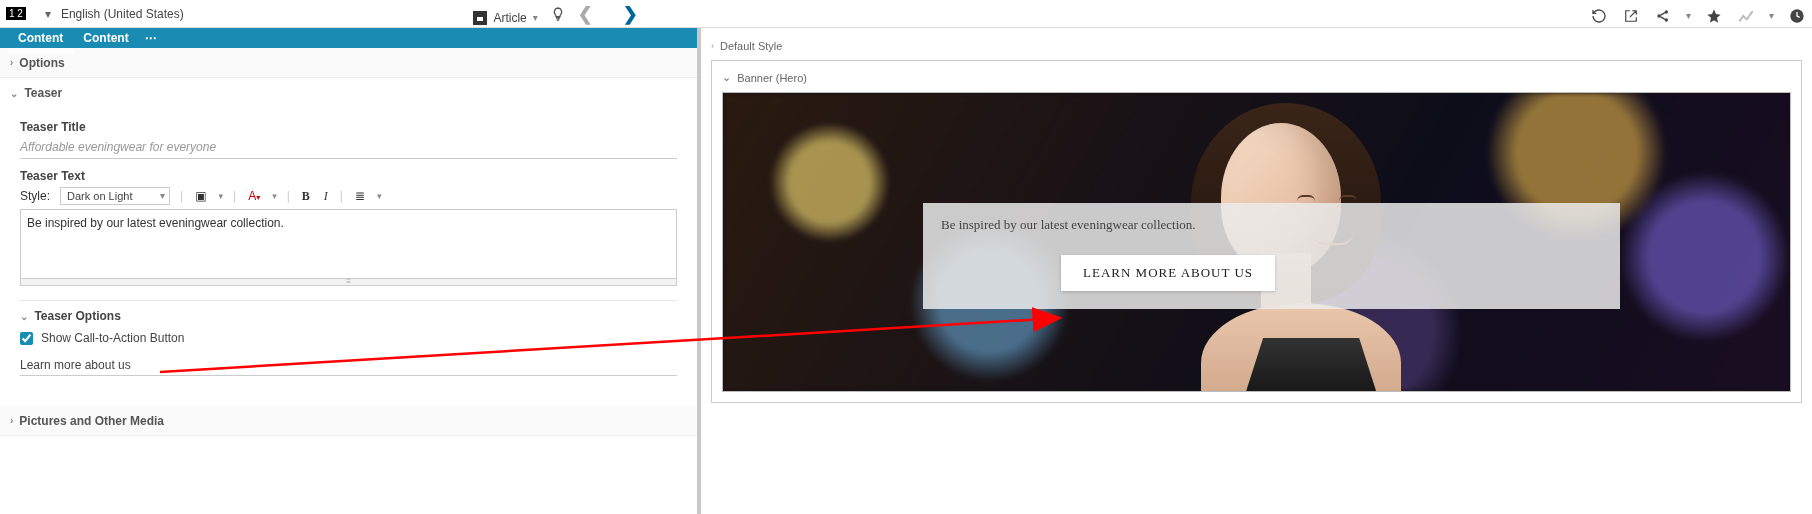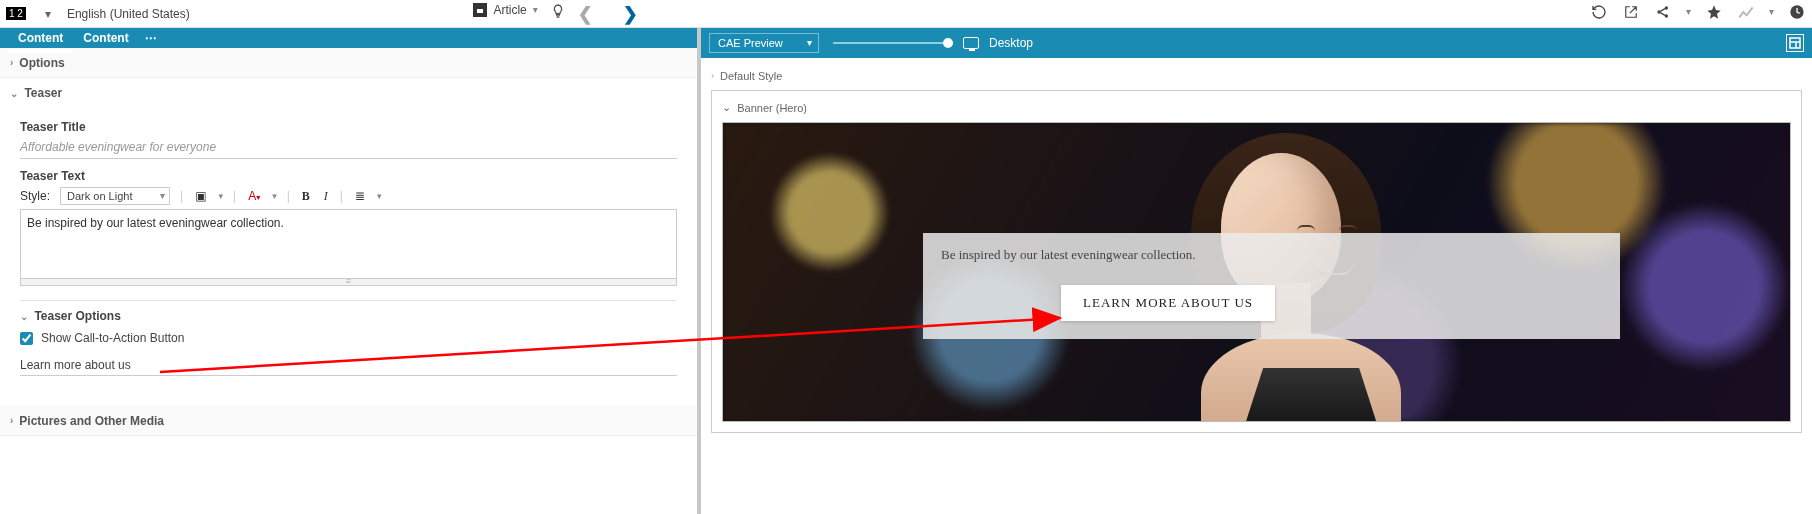--- a/index.html
+++ b/index.html
@@ -1,21 +1,21 @@
 <!DOCTYPE html>
 <html><head>
 <meta charset="utf-8">
 <style>
 *{box-sizing:border-box;margin:0;padding:0;font-family:Arial,Helvetica,sans-serif}
 body{background:#f5f5f5;overflow:hidden;height:514px;width:1812px;position:relative}
 .top-bar{height:28px;background:#fff;border-bottom:1px solid #ddd;display:flex;align-items:center;padding:0 6px;font-size:12px;color:#444}
 .top-bar .badge{display:inline-flex;align-items:center;background:#000;color:#fff;padding:1px 3px;font-size:10px;margin-right:13px}
 .top-bar .drop-arrow{margin:0 6px;color:#666}
-.top-bar .lang{margin-left:10px;color:#444}
-.top-right{margin-left:auto;display:flex;align-items:flex-start;gap:12px}
+.top-bar .lang{margin-left:4px;color:#444}
+.top-right{margin-left:auto;display:flex;align-items:flex-end;gap:12px}
 .top-right .ico{color:#555;font-size:14px;cursor:pointer}
 .article-badge{display:flex;align-items:center;gap:6px;font-size:12px;color:#444}
 .article-badge .sq{width:14px;height:14px;background:#333;border:2px solid #333;display:inline-block;position:relative}
 .article-badge .sq::after{content:"";position:absolute;left:2px;right:2px;bottom:2px;height:4px;background:#fff}
 .nav-arrow{font-size:18px;font-weight:bold;color:#006699;cursor:pointer}
 .nav-arrow.dim{color:#aaa}
 .far-right{display:flex;align-items:center;gap:14px;margin-left:20px}
 .far-right .ico{width:18px;height:18px;display:flex;align-items:center;justify-content:center;color:#444;cursor:pointer}
 
 .main{display:flex;height:486px}
@@ -217,38 +217,20 @@
       </div>
 
       <div class="section-head" style="margin-top:20px">
         <span class="chev">›</span>
         <span>Pictures and Other Media</span>
       </div>
     </div>
   </div>
 
   <div class="right">
-    <div class="preview-bar">
-      <div class="preview-select">CAE Preview</div>
-      <div style="display:flex;align-items:center;gap:10px">
-        <div class="slider-track">
-            <div class="slider-knob"></div>
-          </div>
-        <div class="device-ico"></div>
-        <span class="preview-label">Desktop</span>
-      </div>
-      <div class="preview-right">
-        <div class="sq-ico">
-          <svg width="12" height="12" viewBox="0 0 12 12" fill="none" stroke="#fff" stroke-width="1.5">
-              <rect x="1" y="1" width="10" height="10"></rect>
-              <path d="M1 5h10M7 5v6"></path>
-            </svg>
-        </div>
-      </div>
-    </div>
 
     <div class="preview-body">
       <div class="prev-section-head">
         <span class="chev">›</span>
         <span>Default Style</span>
       </div>
 
       <div class="banner-frame">
         <div class="banner-label">
           <span class="chev">⌄</span>

